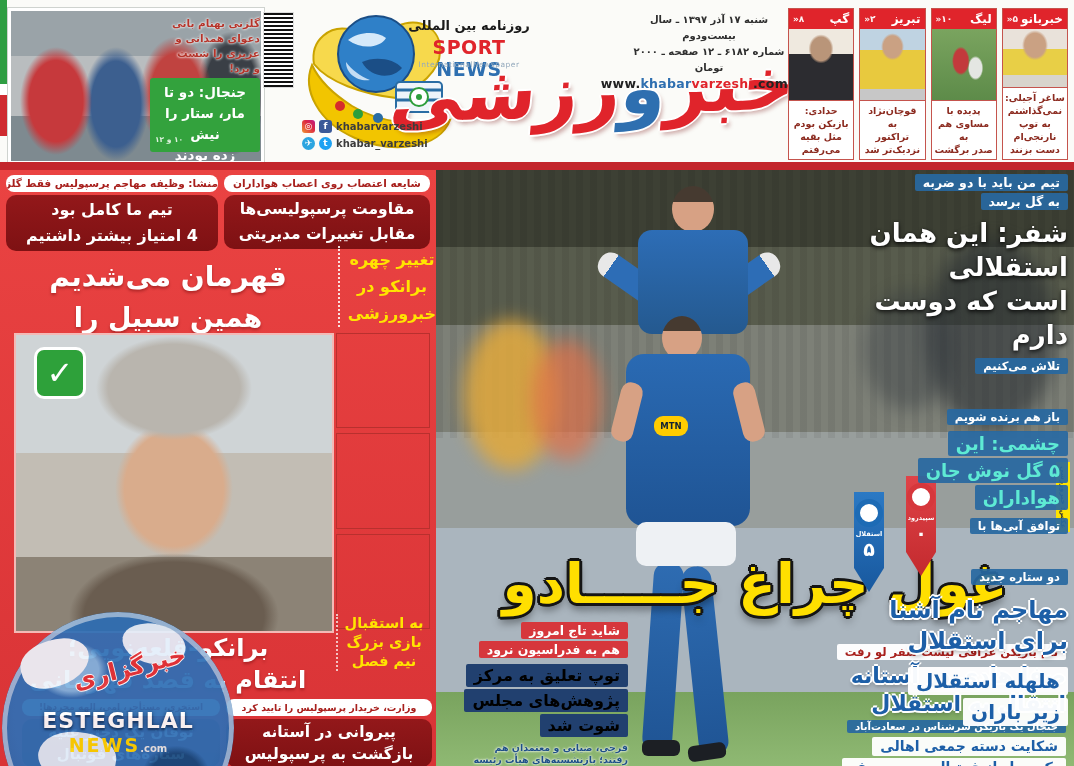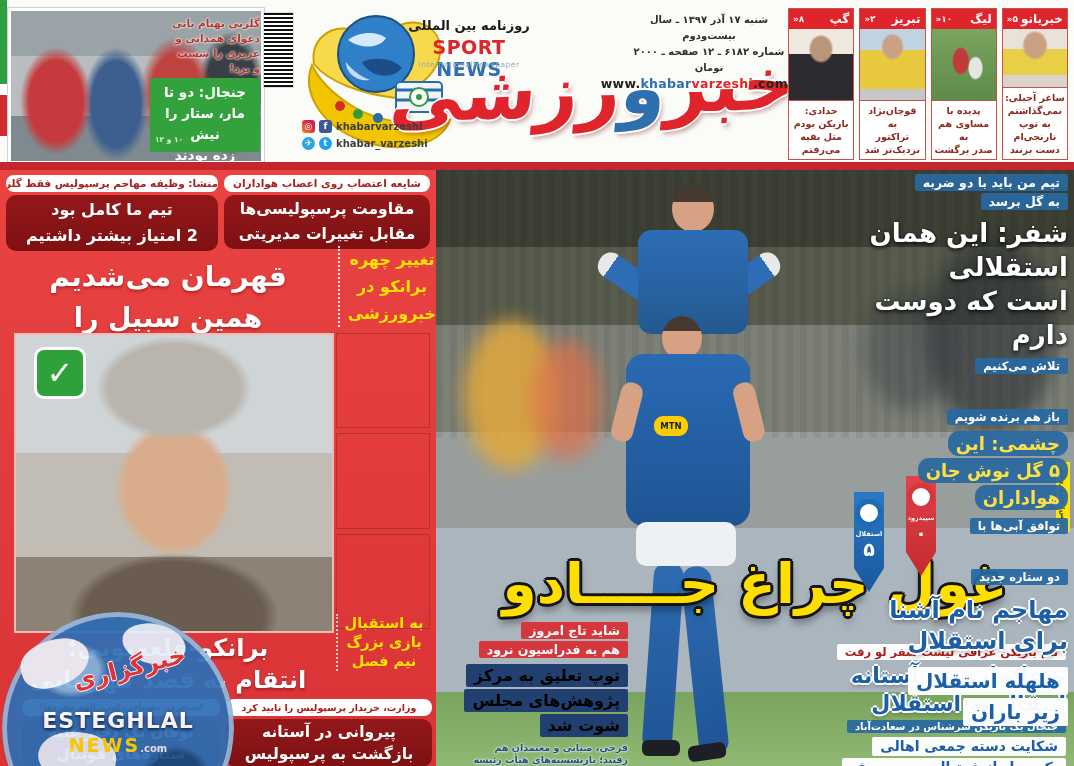--- a/index.html
+++ b/index.html
@@ -1,21 +1,21 @@
 <!DOCTYPE html>
 <html dir="rtl" lang="fa"><head>
 <meta charset="utf-8">
 <style>
   html,body{margin:0;padding:0;background:#e9e9e9;}
   #page{position:relative;width:1074px;height:766px;overflow:hidden;background:#fbfbf8;
         font-family:"DejaVu Sans",sans-serif;direction:rtl;}
   .abs{position:absolute;}
   .strip{display:inline-block;padding:1px 8px;border-radius:2px;font-weight:bold;white-space:nowrap;text-align:center;}
   .b-blue{background:rgba(40,104,160,.93);color:#fff;}
-  .y-blue{background:rgba(40,104,160,.93);color:#fde047;border-radius:11px;}
+  .y-blue{background:rgba(40,104,160,.93);color:#5eead4;}
   .b-red{background:#d6373c;color:#fff;}
   .w-red{background:rgba(255,255,255,.96);color:#a8201d;}
   .w-blue{background:rgba(255,255,255,.96);color:#1d5fa7;}
   
   .flagstrip{left:0;top:26;width:7px;height:136px;background:linear-gradient(#2f9e43 0 62%,#fff 62% 70%,#cf2b30 70%);}
   .tl-photo{left:8px;top:8px;width:250px;height:150px;background:
      radial-gradient(60px 90px at 18% 60%,#c6393c 0 45%,transparent 60%),
      radial-gradient(55px 95px at 42% 62%,#3c5f8f 0 45%,transparent 60%),
      radial-gradient(60px 95px at 66% 55%,#c04340 0 42%,transparent 60%),
      radial-gradient(55px 100px at 88% 55%,#3a3f46 0 48%,transparent 62%),
@@ -280,21 +280,21 @@
   </div>
 
   <div class="abs redbar"></div>
 
   <div class="abs redzone"></div>
 
   <div class="abs monsha">
     <span class="lblw">منشا: وظیفه مهاجم پرسپولیس فقط گلزنی نیست</span>
     <div class="dkbox">
       <span>تیم ما کامل بود</span><br>
-      <span>2 امتیاز بیشتر داشتیم</span>
+      <span>4 امتیاز بیشتر داشتیم</span>
     </div>
   </div>
 
   <div class="abs strike">
     <span class="lblw">شایعه اعتصاب روی اعصاب هواداران</span>
     <div class="dkbox">
       <span>مقاومت پرسپولیسی‌ها</span><br>
       <span>مقابل تغییرات مدیریتی</span>
     </div>
   </div>

